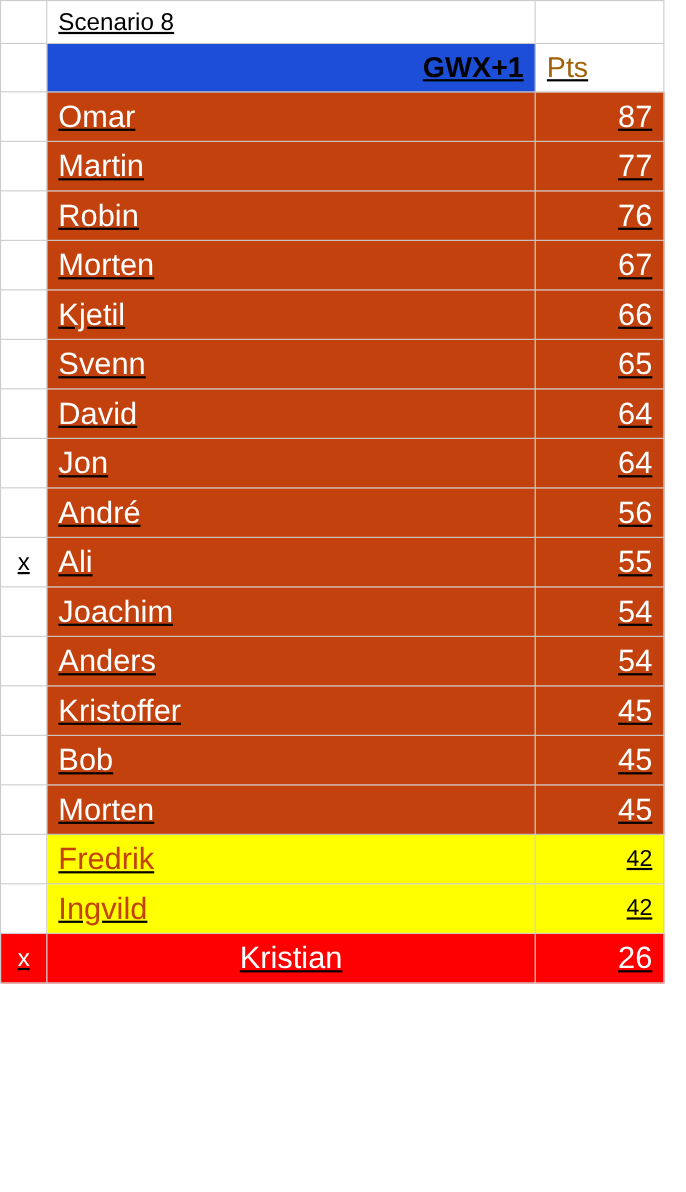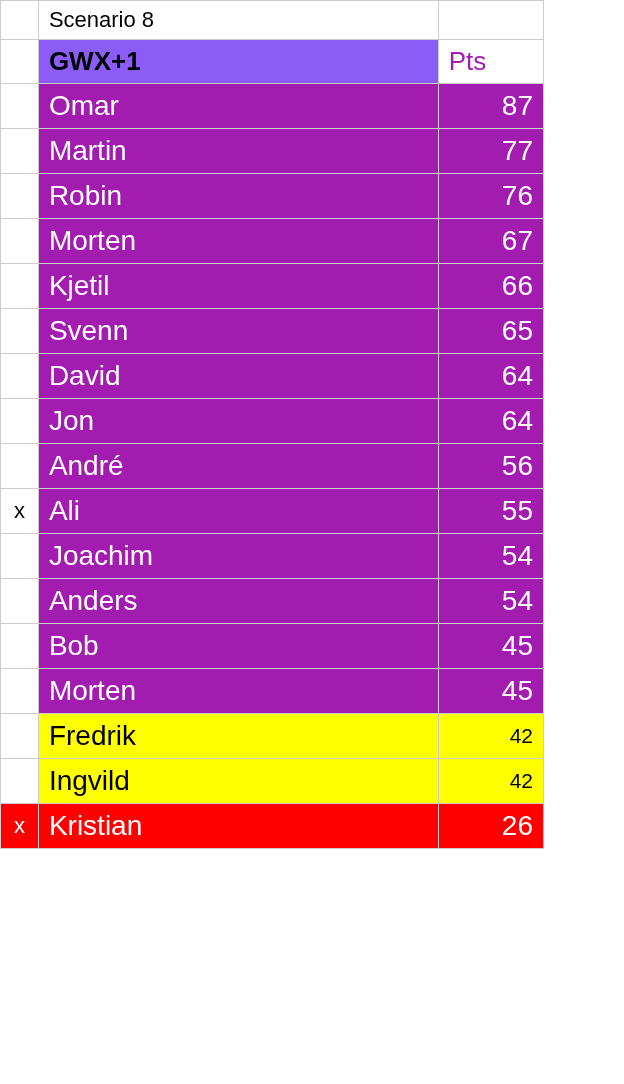--- a/index.html
+++ b/index.html
@@ -9,21 +9,22 @@
     }
 
     body {
       font-family: Arial, sans-serif;
       background: #fff;
       width: 624px;
       min-height: 1084px;
     }
 
     .table-container {
-      width: 544px;
+      width: 604px;
+      text-decoration: underline;
     }
 
     table {
       width: 100%;
       border-collapse: collapse;
     }
 
     th, td {
       border: 1px solid #ccc;
       padding: 0;
@@ -45,62 +46,64 @@
     }
 
     .header-scenario {
       background: #fff;
       font-size: 22px;
       color: #000;
       padding: 6px 10px;
     }
 
     .header-gwx {
-      background: #8b5cf6;
+      background: #1d4ed8;
       font-size: 26px;
       font-weight: bold;
       color: #000;
       padding: 6px 10px;
+      text-align: right;
     }
 
     .header-pts {
       background: #fff;
       font-size: 26px;
-      color: #a21caf;
+      color: #a16207;
       padding: 6px 10px;
     }
 
     .row-green {
-      background-color: #a21caf;
+      background-color: #c2410c;
     }
 
     .row-yellow {
       background-color: #ffff00;
     }
 
     .row-red {
       background-color: #ff0000;
+      text-align: center;
     }
 
     .cell-name {
       font-size: 28px;
       color: #fff;
       padding: 6px 10px;
     }
 
     .cell-pts {
       font-size: 28px;
       color: #fff;
       padding: 6px 10px;
       text-align: right;
     }
 
     .cell-name-yellow {
       font-size: 28px;
-      color: #000000;
+      color: #c2410c;
       padding: 6px 10px;
       margin-left: 40px;
     }
 
     .cell-pts-yellow {
       font-size: 21px;
       color: #000;
       padding: 6px 10px;
       text-align: right;
     }
@@ -198,20 +201,25 @@
           <td class="row-green cell-name">Joachim</td>
           <td class="row-green cell-pts">54</td>
         </tr>
         <tr>
           <td class="marker-cell"></td>
           <td class="row-green cell-name">Anders</td>
           <td class="row-green cell-pts">54</td>
         </tr>
         <tr>
           <td class="marker-cell"></td>
+          <td class="row-green cell-name">Kristoffer</td>
+          <td class="row-green cell-pts">45</td>
+        </tr>
+        <tr>
+          <td class="marker-cell"></td>
           <td class="row-green cell-name">Bob</td>
           <td class="row-green cell-pts">45</td>
         </tr>
         <tr>
           <td class="marker-cell"></td>
           <td class="row-green cell-name">Morten</td>
           <td class="row-green cell-pts">45</td>
         </tr>
         <tr>
           <td class="marker-cell"></td>

